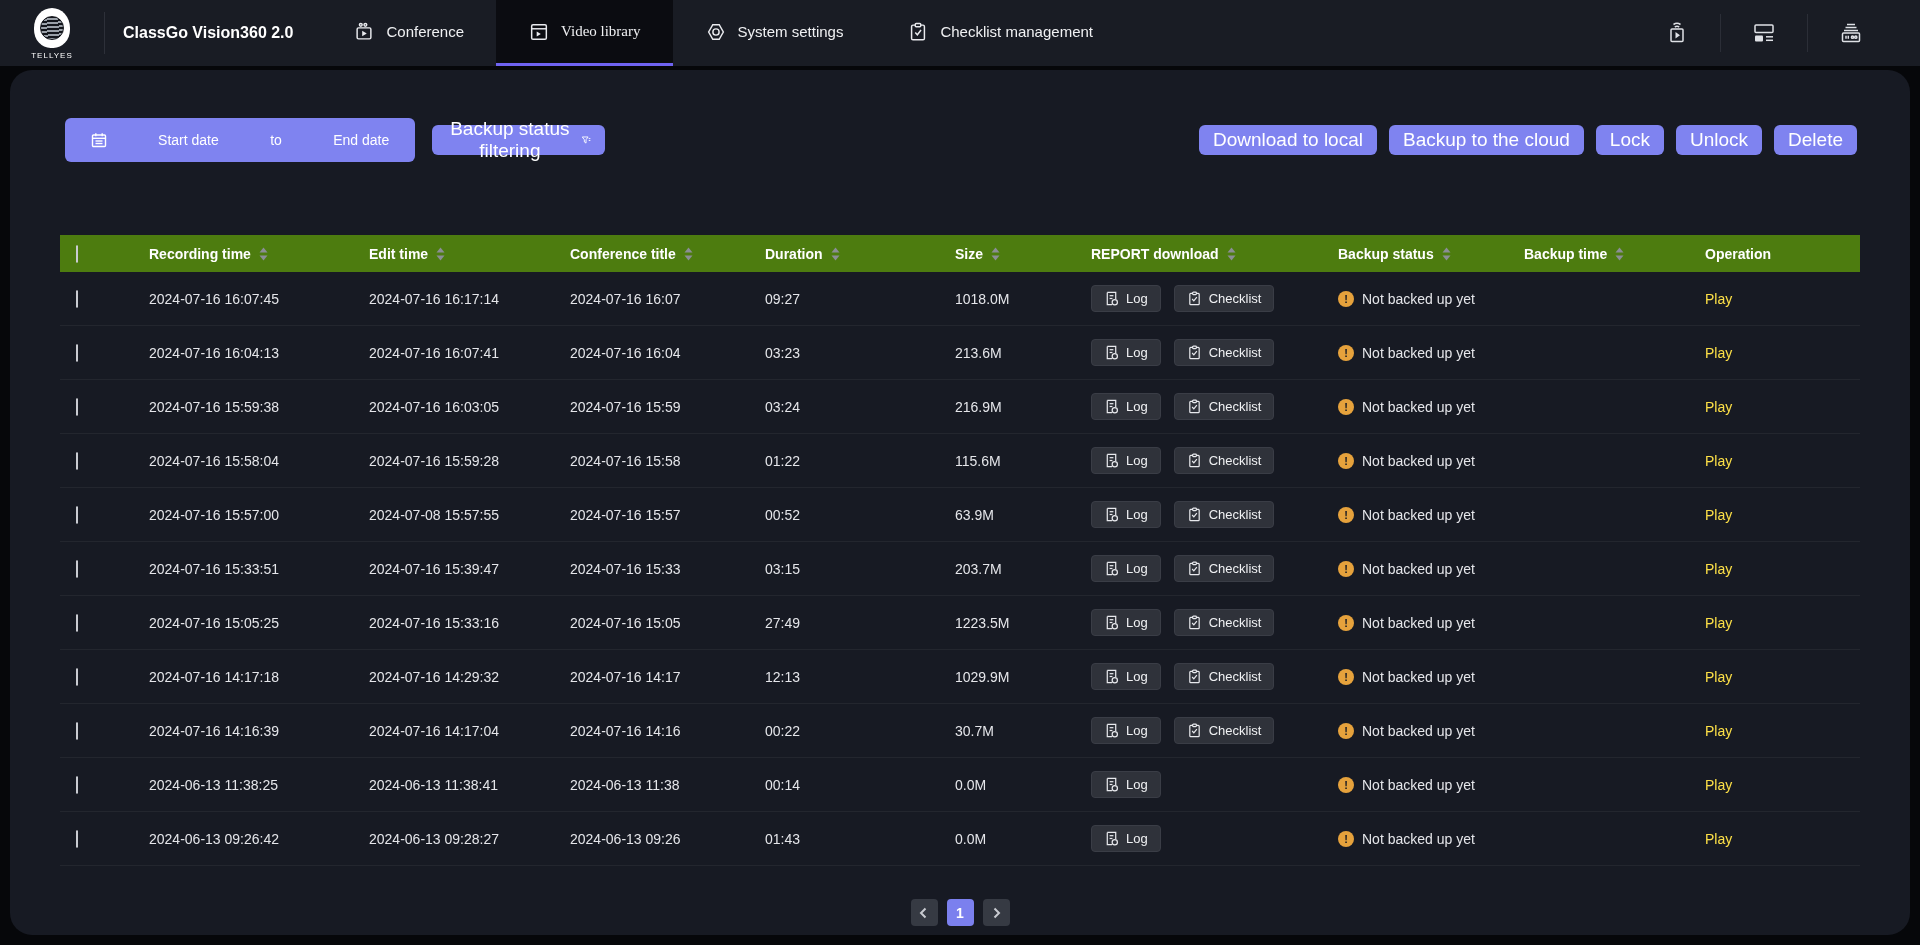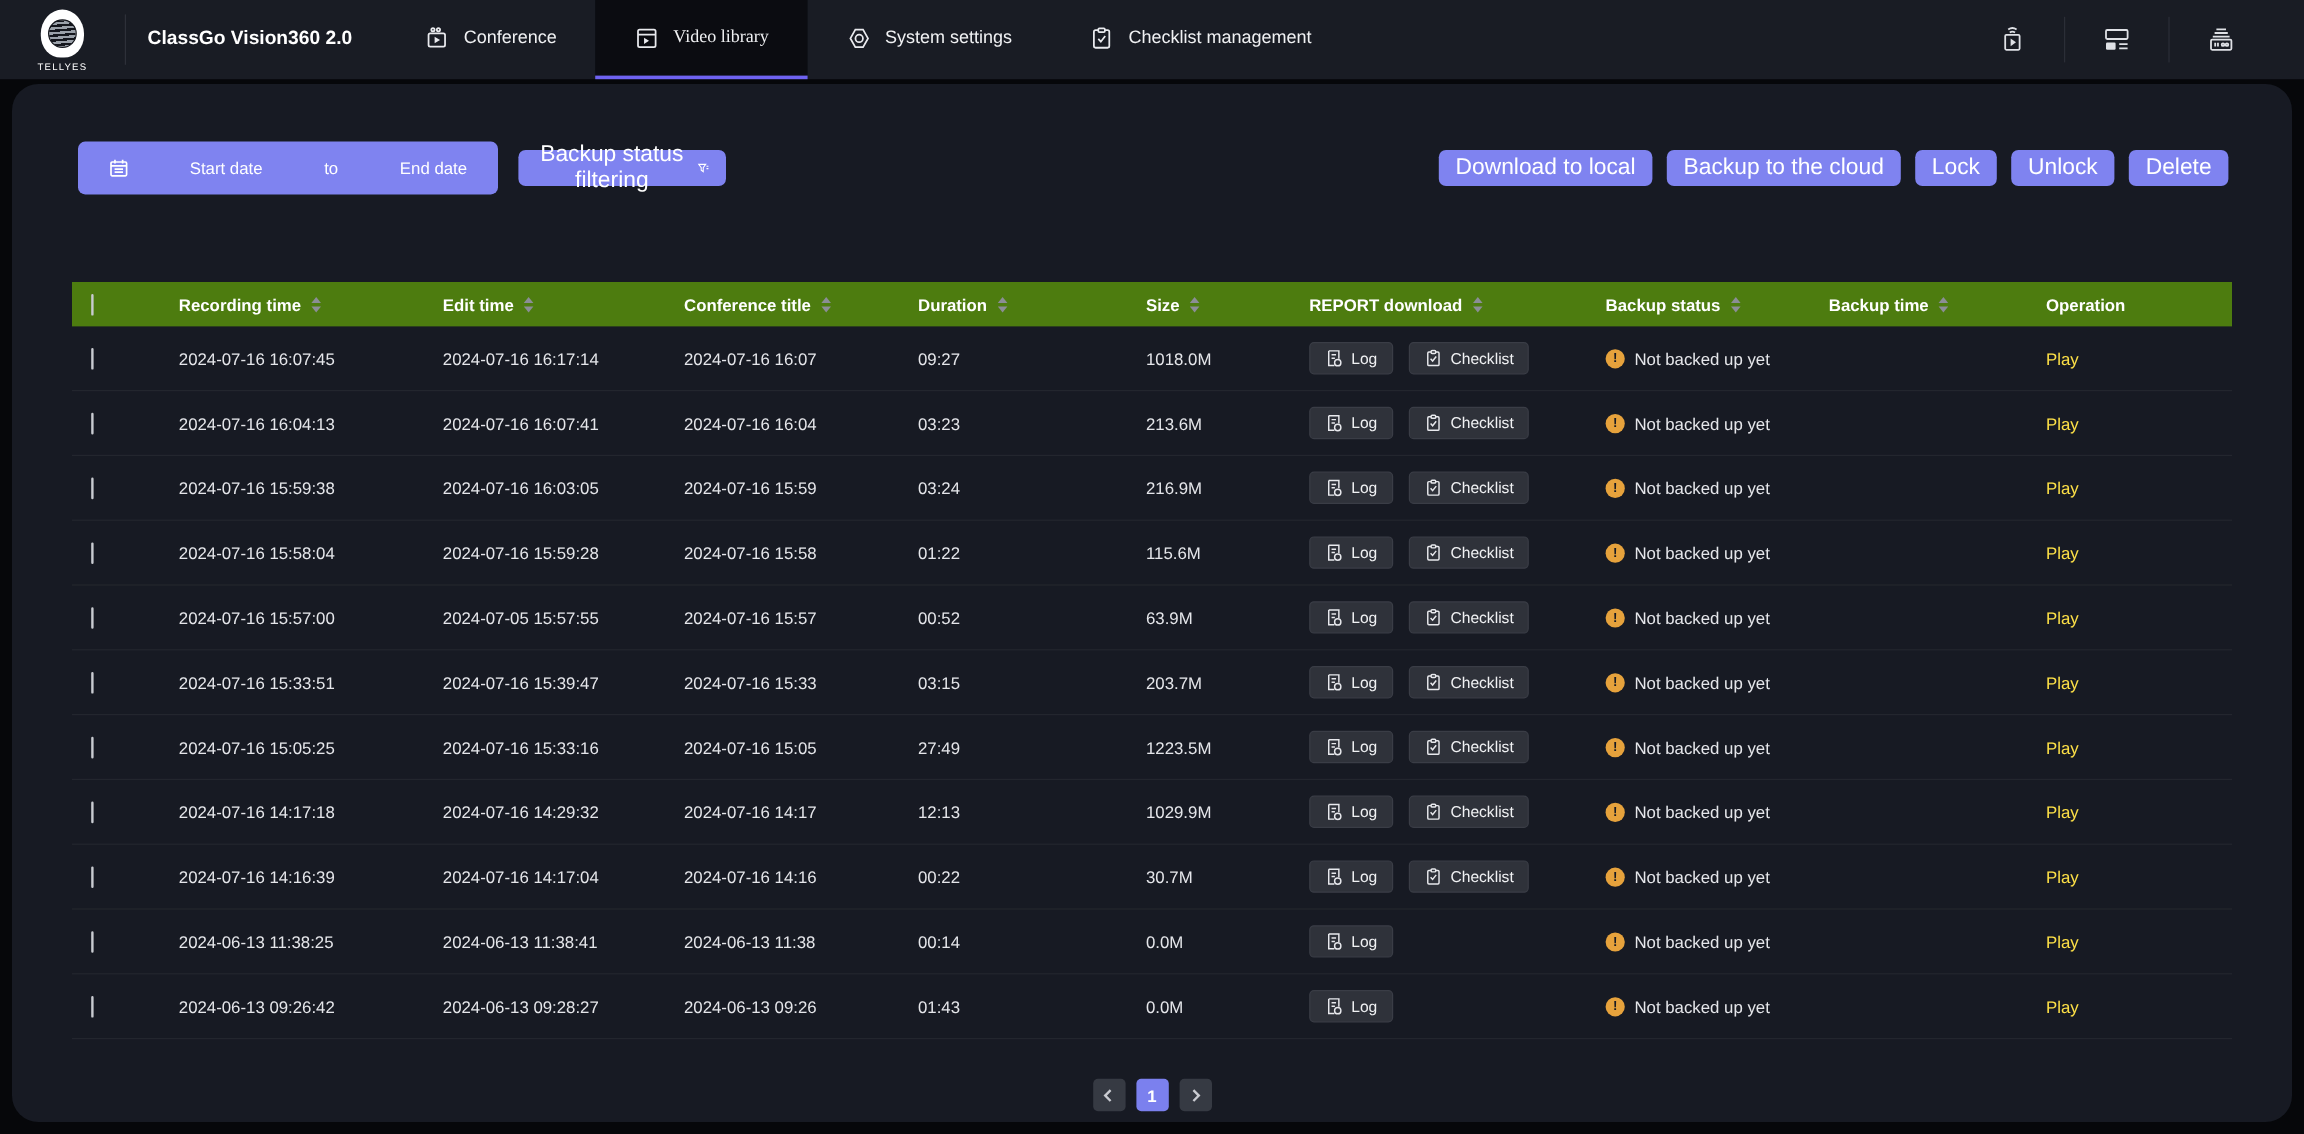--- a/index.html
+++ b/index.html
@@ -391,21 +391,21 @@
       <span class="warn">!</span>
       <span>Not backed up yet</span>
     </div>
     <div></div>
     <div><span class="play">Play</span></div>
   </div>
 
   <div class="trow row">
     <div><span class="cb"></span></div>
     <div>2024-07-16 15:57:00</div>
-    <div>2024-07-05 15:57:55</div>
+    <div>2024-07-08 15:57:55</div>
     <div>2024-07-16 15:57</div>
     <div>00:52</div>
     <div>63.9M</div>
     <div class="report-cell">
       <button class="mini-btn">
         <svg viewBox="0 0 16 16">
           <path d="M3.5 1.5 H12.5 V8.5"></path>
                 <path d="M3.5 1.5 V14.5 H8.5"></path>
           <line x1="6" y1="5" x2="10" y2="5"></line>
                 <line x1="6" y1="8" x2="9" y2="8"></line>

